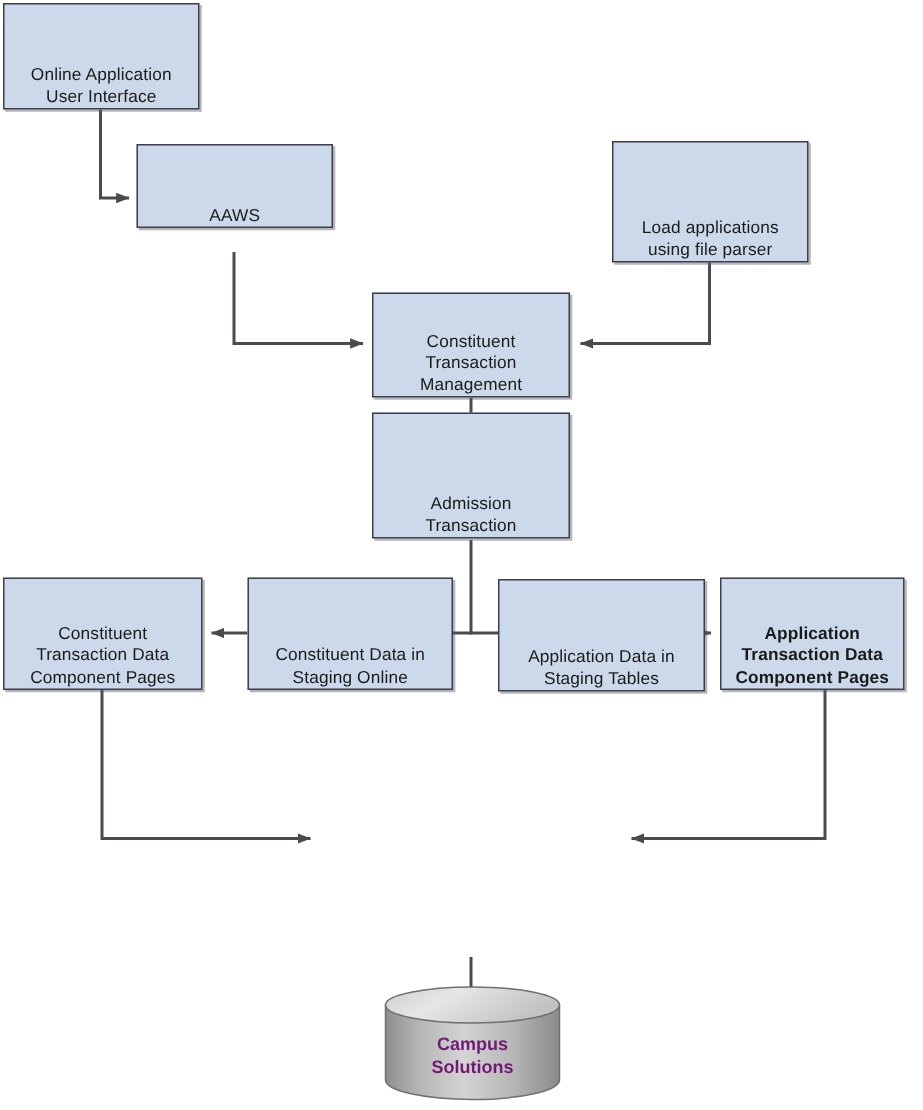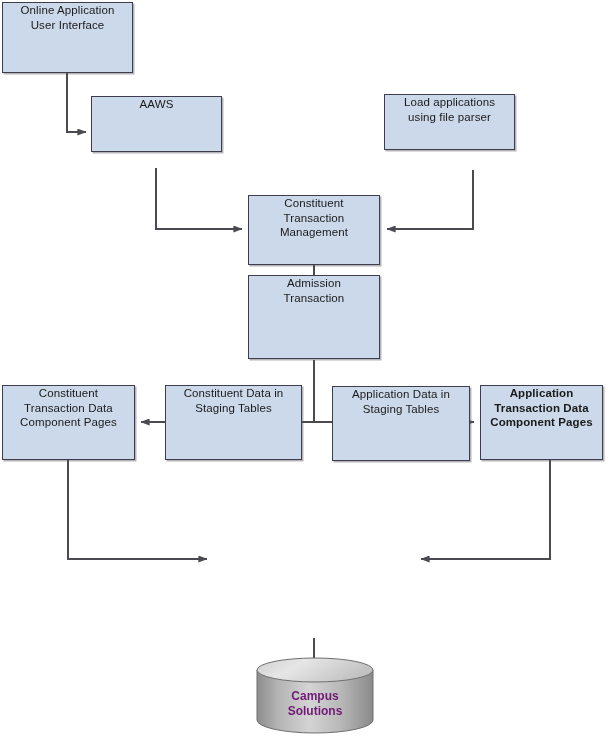--- a/index.html
+++ b/index.html
@@ -22,21 +22,21 @@
     left: 0;
     top: 0;
     width: 615px;
     height: 740px;
     pointer-events: none;
   }
   .node {
     position: absolute;
     box-sizing: border-box;
     display: flex;
-    align-items: flex-start;
+    align-items: flex-end;
     justify-content: center;
     text-align: center;
     color: #1a1a1a;
     font-size: 11.5px;
     line-height: 14.5px;
     letter-spacing: 0.1px;
   }
   .box {
     background: #ccd9ea;
     border: 1.6px solid #3d3d4d;
@@ -148,21 +148,21 @@
 
   <div class="node box" style="left:2px; top:2px; width:131px; height:71px;">
     <span class="label">Online Application
 User Interface</span>
   </div>
 
   <div class="node box" style="left:91px; top:96px; width:131px; height:56px;">
     <span class="label">AAWS</span>
   </div>
 
-  <div class="node box" style="left:384px; top:94px; width:131px; height:56px;">
+  <div class="node box" style="left:408px; top:94px; width:131px; height:81px;">
     <span class="label">Load applications
 using file parser</span>
   </div>
 
   <div class="node box" style="left:248px; top:195px; width:132px; height:70px;">
     <span class="label">Constituent
 Transaction
 Management</span>
   </div>
 
@@ -172,21 +172,21 @@
   </div>
 
   <div class="node box" style="left:2px; top:385px; width:133px; height:75px;">
     <span class="label">Constituent
 Transaction Data
 Component Pages</span>
   </div>
 
   <div class="node box" style="left:165px; top:385px; width:137px; height:75px;">
     <span class="label">Constituent Data in
-Staging Tables</span>
+Staging Online</span>
   </div>
 
   <div class="node box" style="left:332px; top:386px; width:138px; height:75px;">
     <span class="label">Application Data  in
 Staging Tables</span>
   </div>
 
   <div class="node box" style="left:480px; top:385px; width:123px; height:75px;font-weight:bold;">
     <span class="label">Application
 Transaction Data

